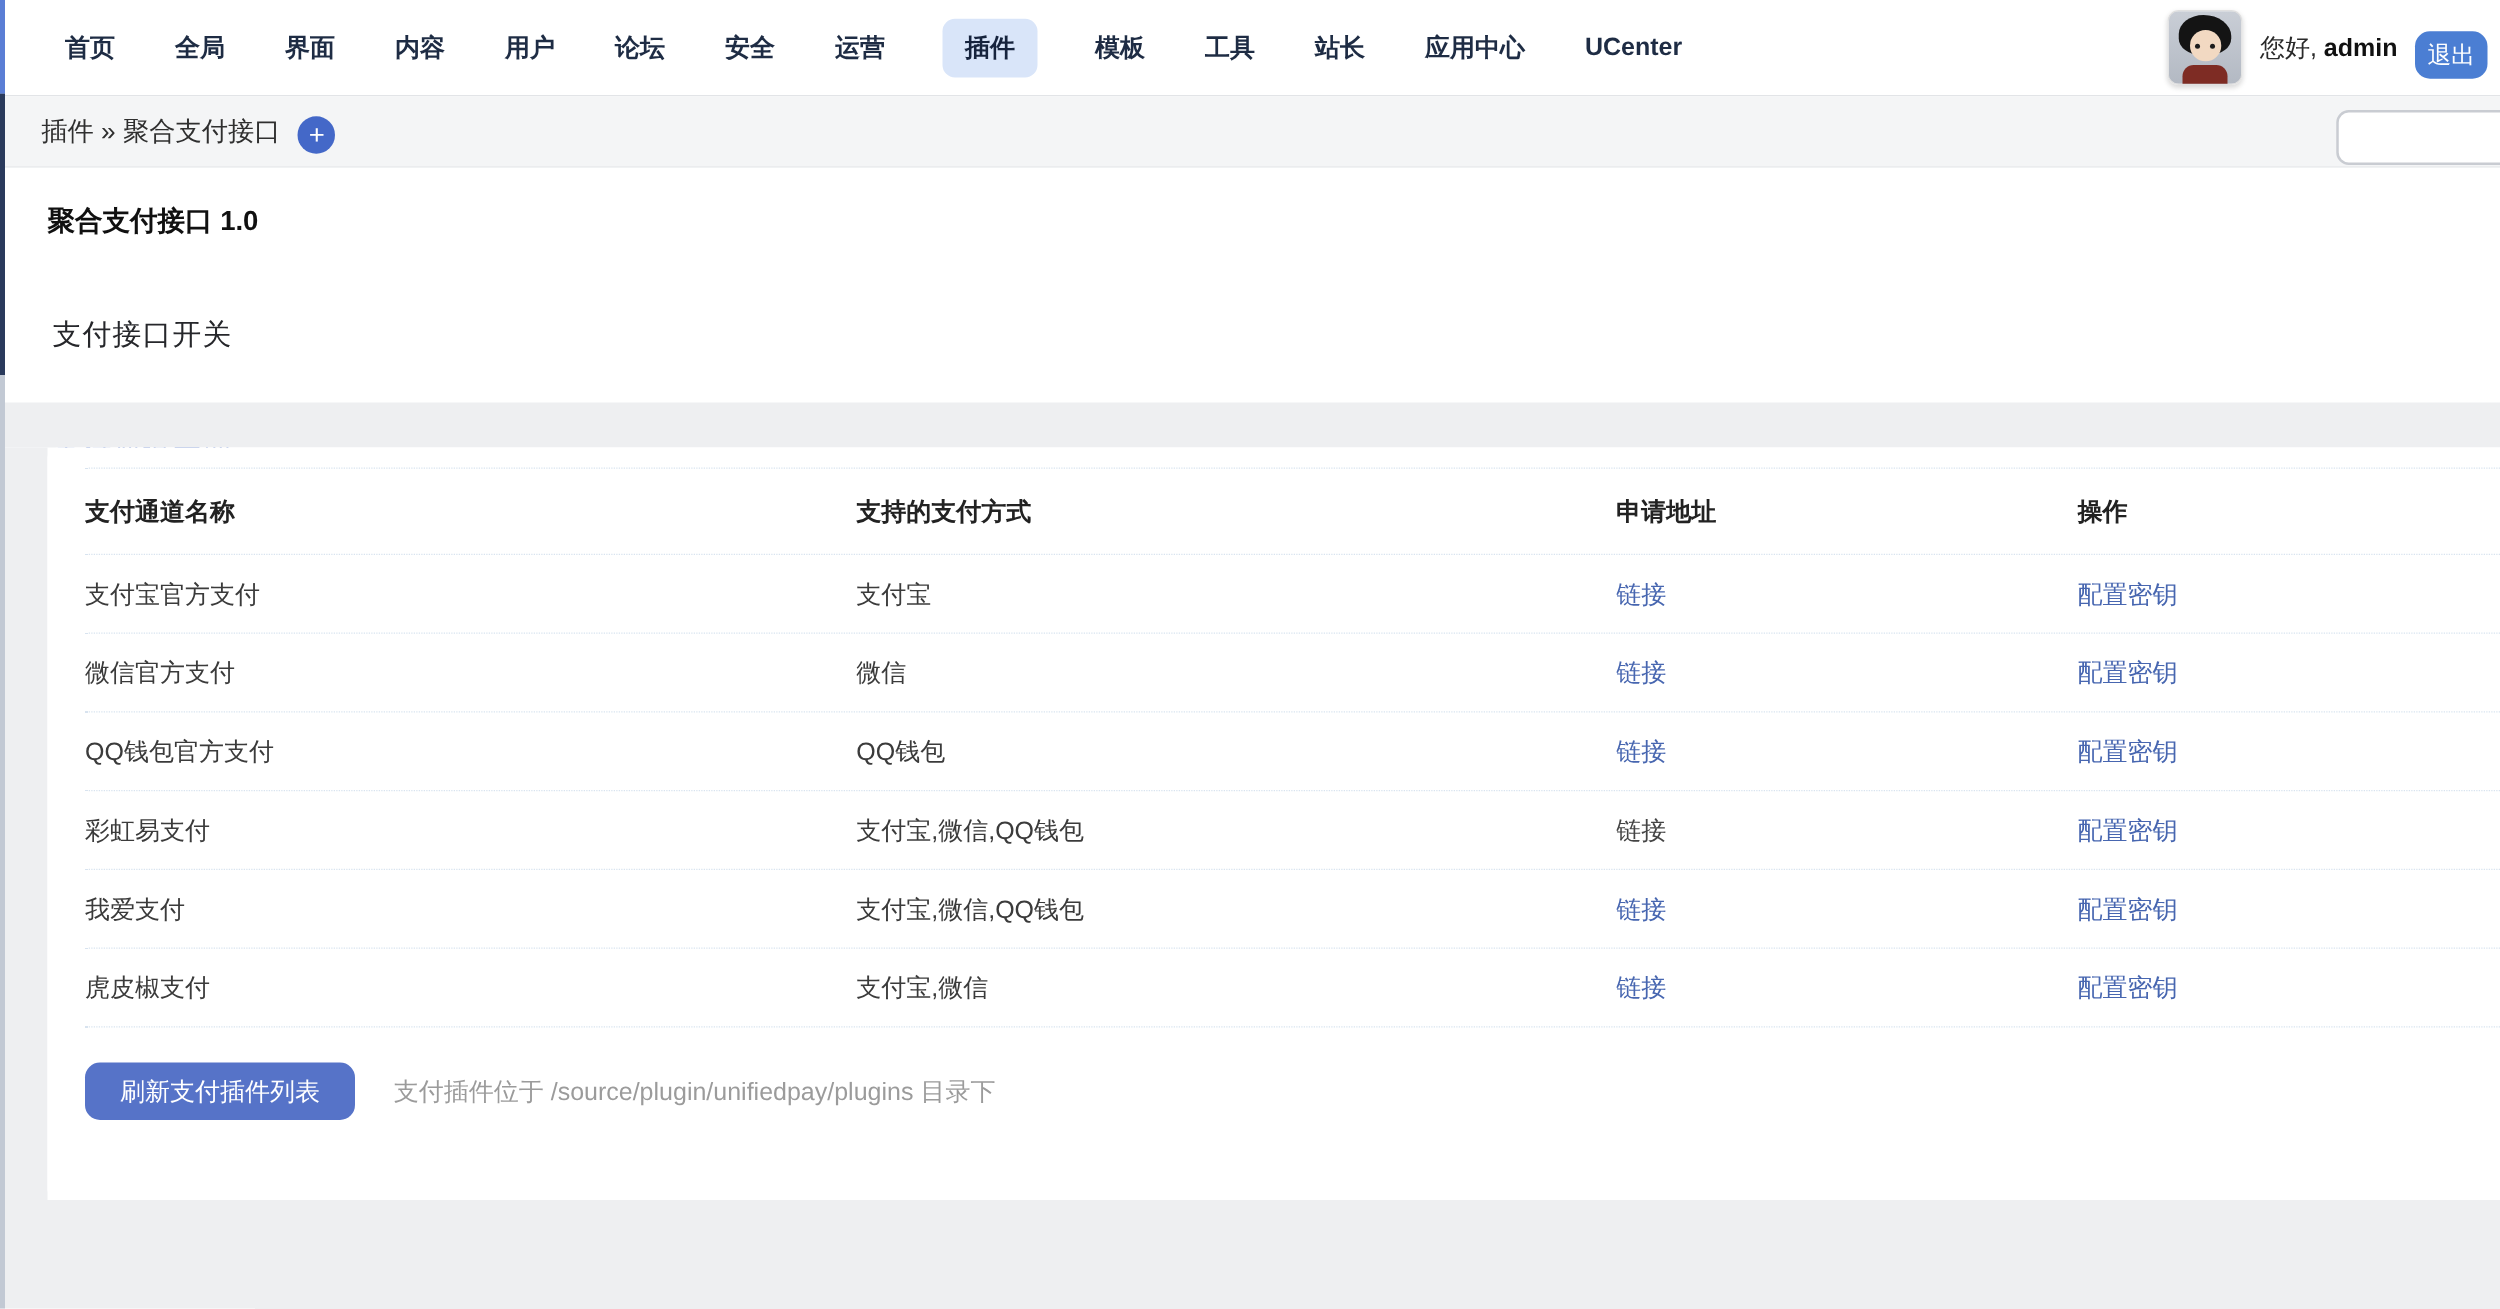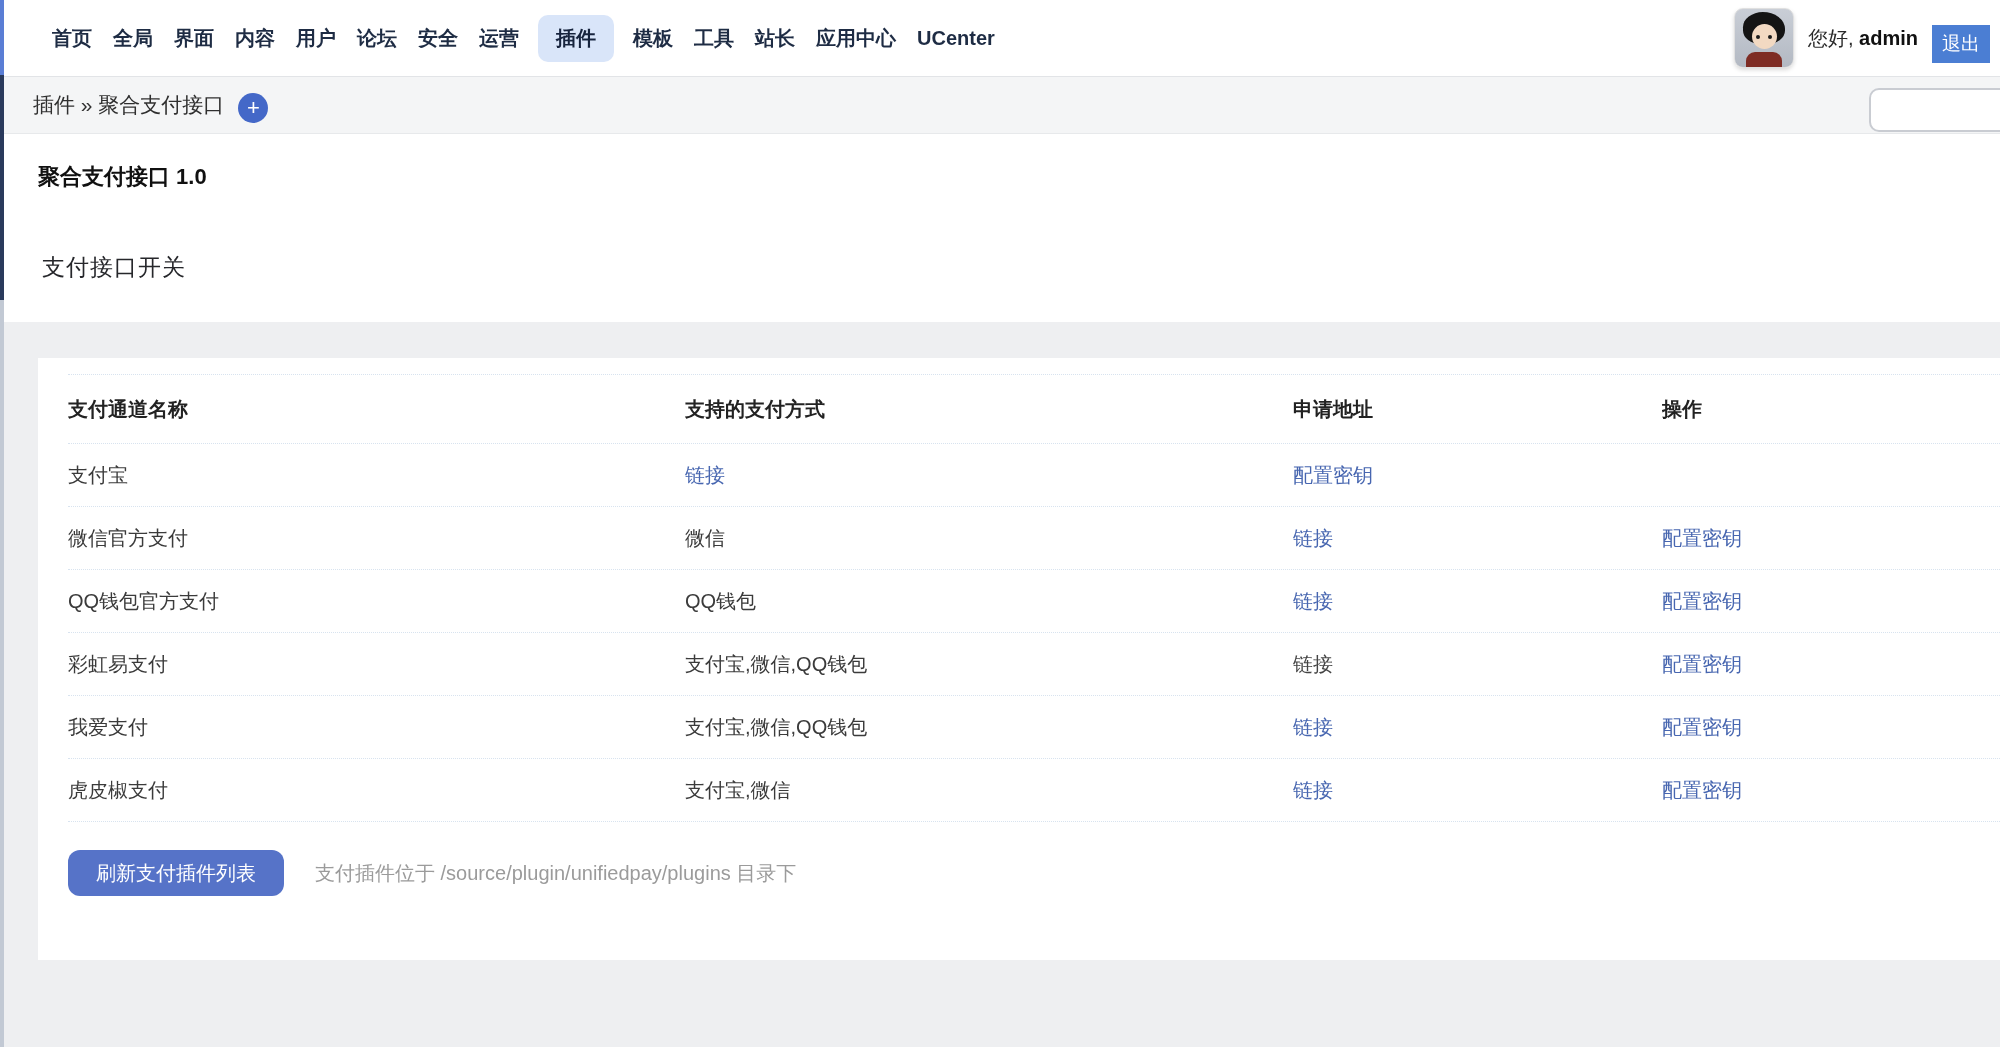--- a/index.html
+++ b/index.html
@@ -14,41 +14,41 @@
   
   .sliver{position:absolute;left:0;top:0;width:4px;height:1047px;background:#c2c9d4;}
   .sliver .s-top{position:absolute;left:0;top:0;width:4px;height:75px;background:#5a7ed5;}
   .sliver .s-mid{position:absolute;left:0;top:75px;width:4px;height:225px;background:#2a3a5c;}
 
   
   .topnav{
     position:absolute;left:4px;top:0;right:0;height:76px;background:#ffffff;
     border-bottom:1px solid #e2e4e7;display:flex;align-items:center;
   }
-  .nav-items{display:flex;align-items:center;gap:17px;padding-left:46px;}
+  .nav-items{display:flex;align-items:center;gap:44px;padding-left:46px;}
   .nav-item{
     font-size:20px;font-weight:700;color:#1e2c44;white-space:nowrap;cursor:pointer;
     padding:10px 2px;border-radius:10px;
   }
   .nav-item.active{background:#d9e5f9;padding:10px 18px;color:#16233d;}
   .nav-right{position:absolute;right:10px;top:0;height:76px;display:flex;align-items:center;gap:14px;}
   .avatar{
     width:58px;height:58px;border-radius:9px;border:1px solid #e0e0e0;
     background:linear-gradient(#c9ced6,#b3b9c3);position:relative;overflow:hidden;
     box-shadow:0 2px 4px rgba(0,0,0,.15);flex:0 0 auto;
   }
   .avatar .hair{position:absolute;top:3px;left:8px;width:42px;height:32px;background:#141414;border-radius:52% 58% 46% 46%;}
   .avatar .face{position:absolute;top:15px;left:17px;width:25px;height:25px;background:#f2d9c2;border-radius:50%;}
   .avatar .eye{position:absolute;top:26px;width:4px;height:4px;background:#1c1c1c;border-radius:50%;}
   .avatar .eye.l{left:21px;} .avatar .eye.r{left:33px;}
   .avatar .shirt{position:absolute;bottom:-2px;left:11px;width:36px;height:17px;background:#7e2c24;border-radius:9px 9px 0 0;}
   .greeting{font-size:20px;color:#2a2a2a;white-space:nowrap;}
   .greeting b{color:#111;}
   .logout-btn{
-    background:#4b7ed3;color:#fff;font-size:19px;border:none;border-radius:0;
+    background:#4b7ed3;color:#fff;font-size:19px;border:none;border-radius:12px;
     padding:6px 10px;cursor:pointer;white-space:nowrap;font-family:inherit;margin-top:12px;
   }
 
   
   .crumbbar{
     position:absolute;left:4px;top:77px;right:0;height:56px;background:#f4f5f6;
     border-bottom:1px solid #e7e9eb;display:flex;align-items:center;
   }
   .crumb-text{font-size:21px;color:#2f2f2f;margin-left:29px;white-space:nowrap;}
   .crumb-add{
@@ -174,20 +174,21 @@
   <div class="card">
     <div class="ptable">
       <div class="t-header">
         <div class="cell">支付通道名称</div>
         <div class="cell">支持的支付方式</div>
         <div class="cell">申请地址</div>
         <div class="cell">操作</div>
       </div>
       <div id="table-body">
           <div class="t-row">
+            <div class="cell">支付宝官方支付</div>
             <div class="cell">支付宝</div>
             <div class="cell"><a class="tlink">链接</a></div>
             <div class="cell"><a class="tlink">配置密钥</a></div>
           </div>
           <div class="t-row">
             <div class="cell">微信官方支付</div>
             <div class="cell">微信</div>
             <div class="cell"><a class="tlink">链接</a></div>
             <div class="cell"><a class="tlink">配置密钥</a></div>
           </div>

